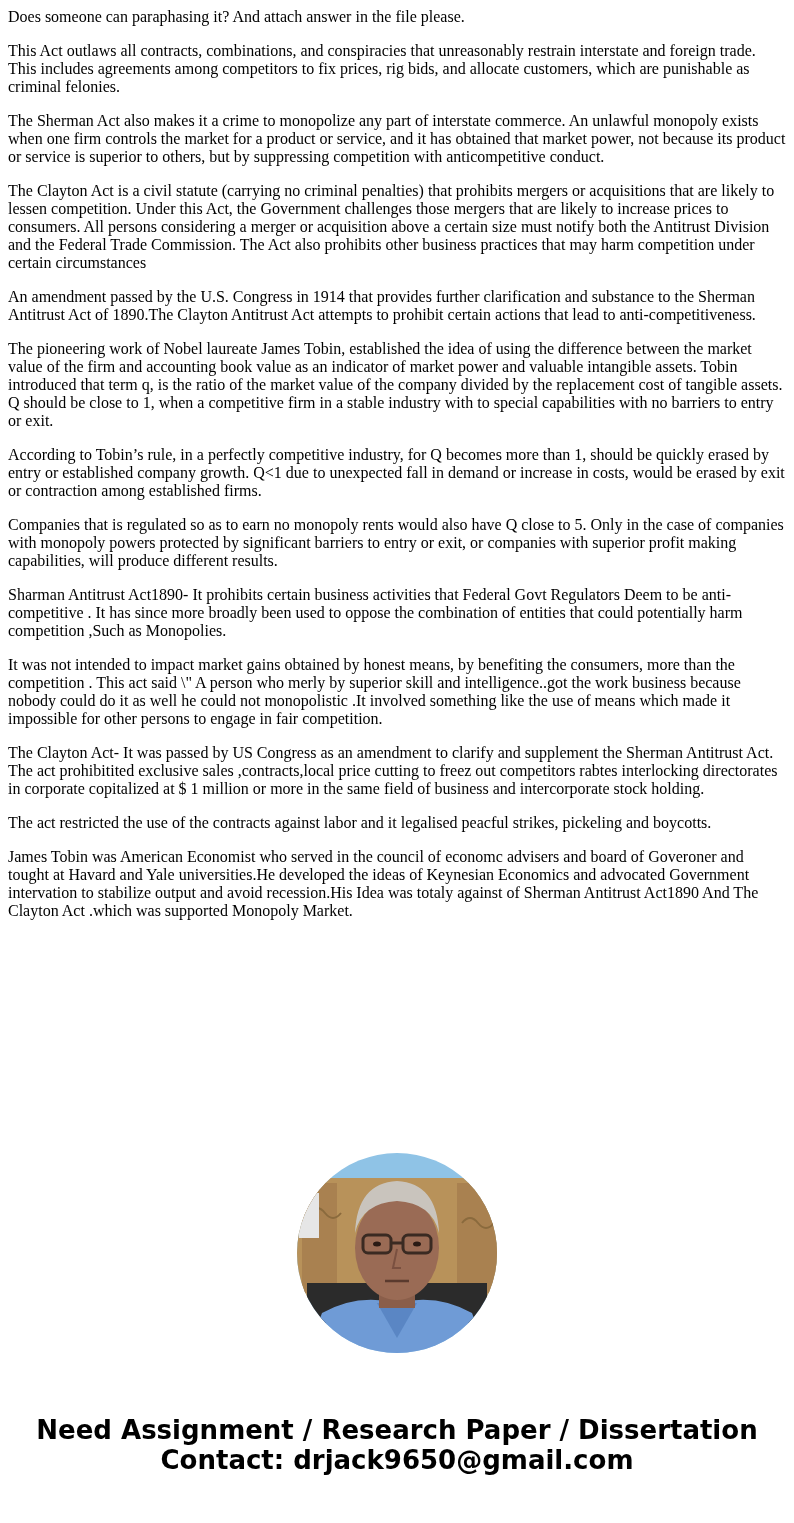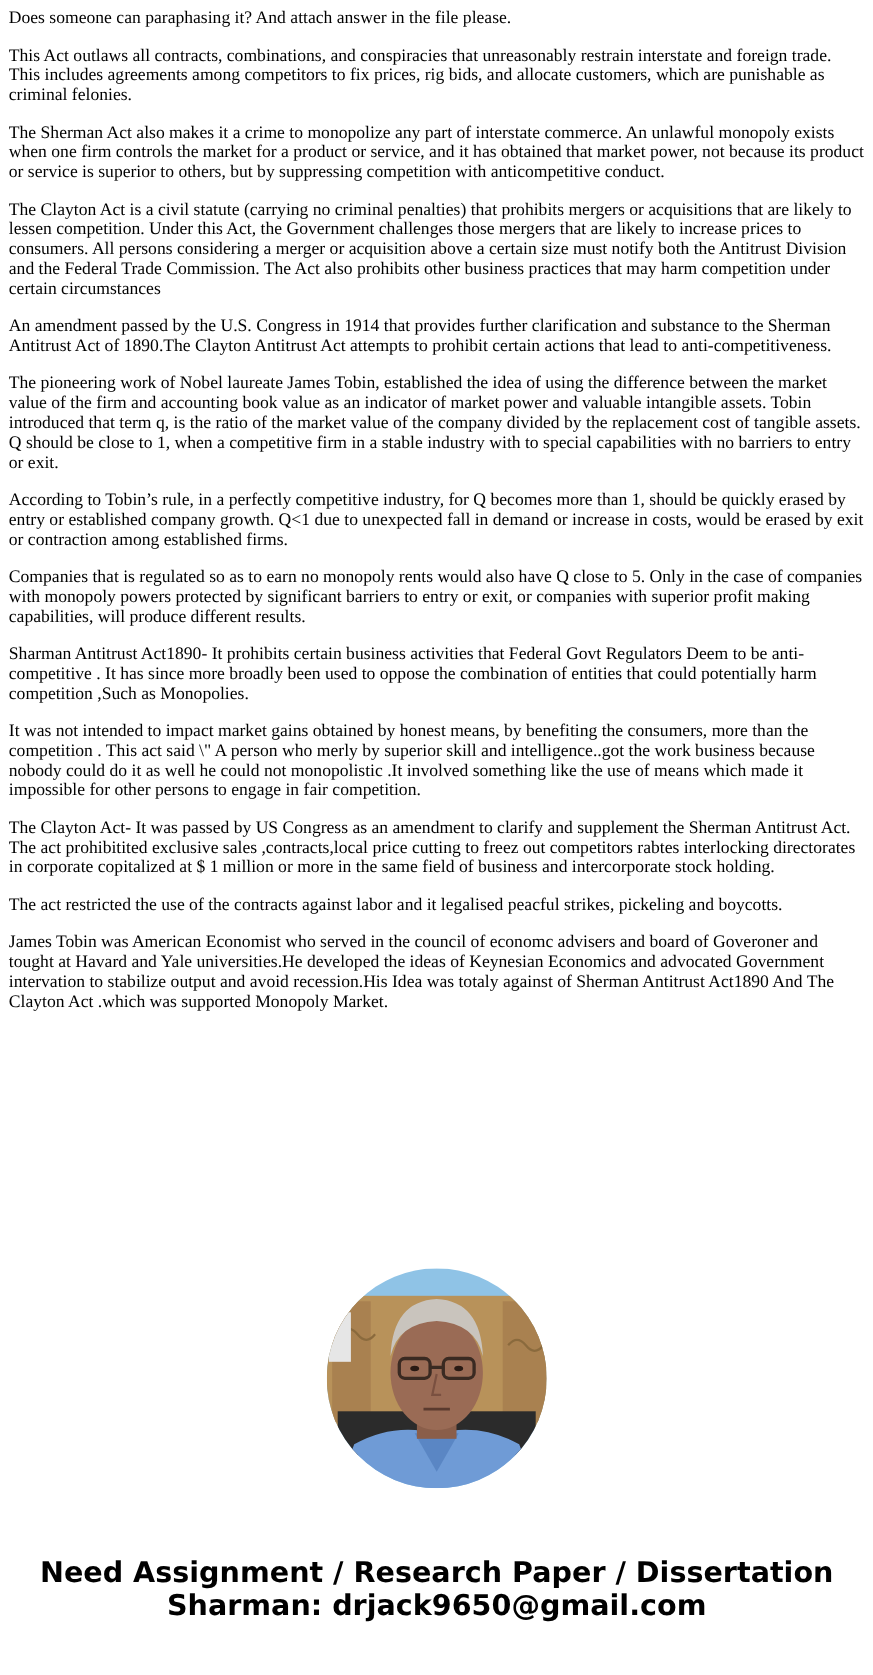--- a/index.html
+++ b/index.html
@@ -112,14 +112,14 @@
     <ellipse cx="80" cy="91" rx="4" ry="2.5" fill="#2a1a14"></ellipse>
     <ellipse cx="120" cy="91" rx="4" ry="2.5" fill="#2a1a14"></ellipse>
 
     <path d="M100 96 L96 115 L104 115" stroke="#7a5040" stroke-width="2" fill="none"></path>
     <line x1="88" y1="128" x2="112" y2="128" stroke="#5a3a2e" stroke-width="2.5"></line>
   </svg>
 </div>
 
 <div class="promo">
   <div>Need Assignment / Research Paper / Dissertation</div>
-  <div>Sharman: drjack9650@gmail.com</div>
+  <div>Contact: drjack9650@gmail.com</div>
 </div>
 
 </body></html>

